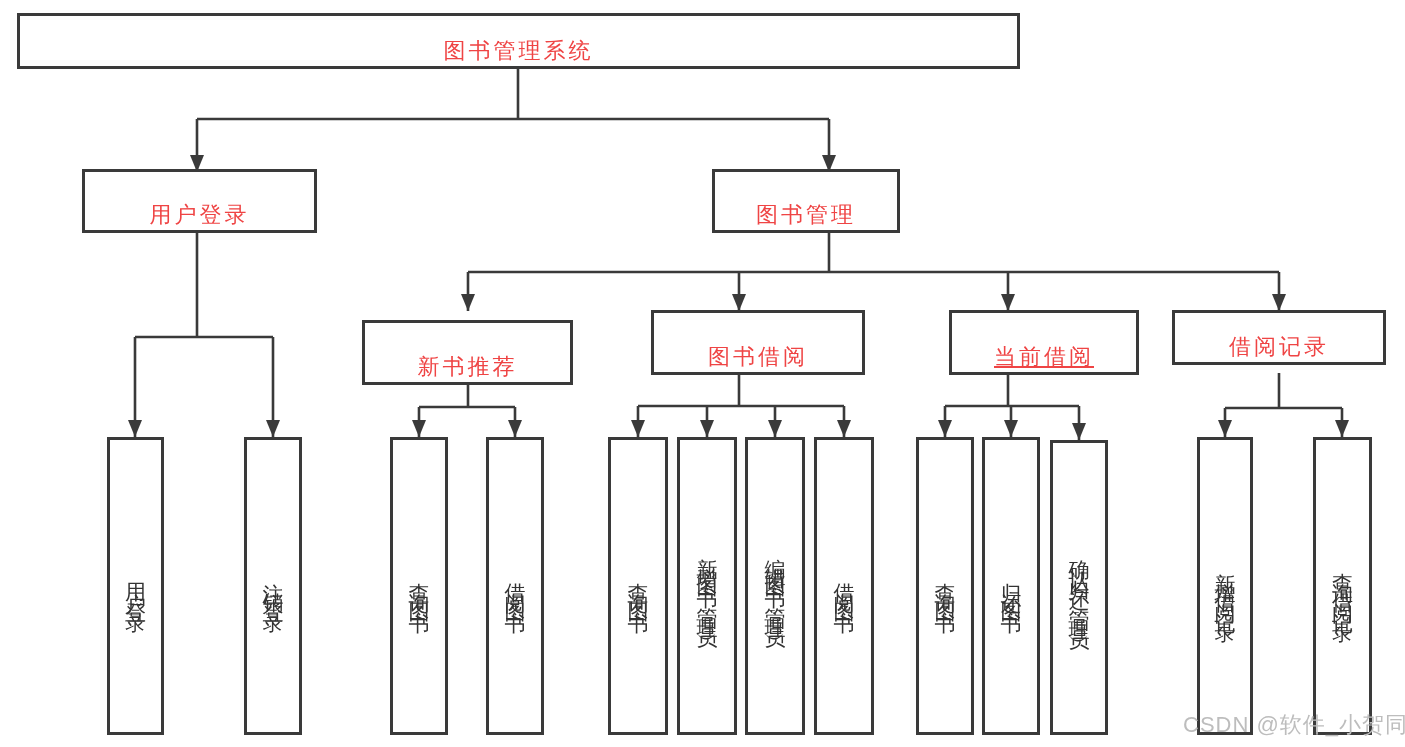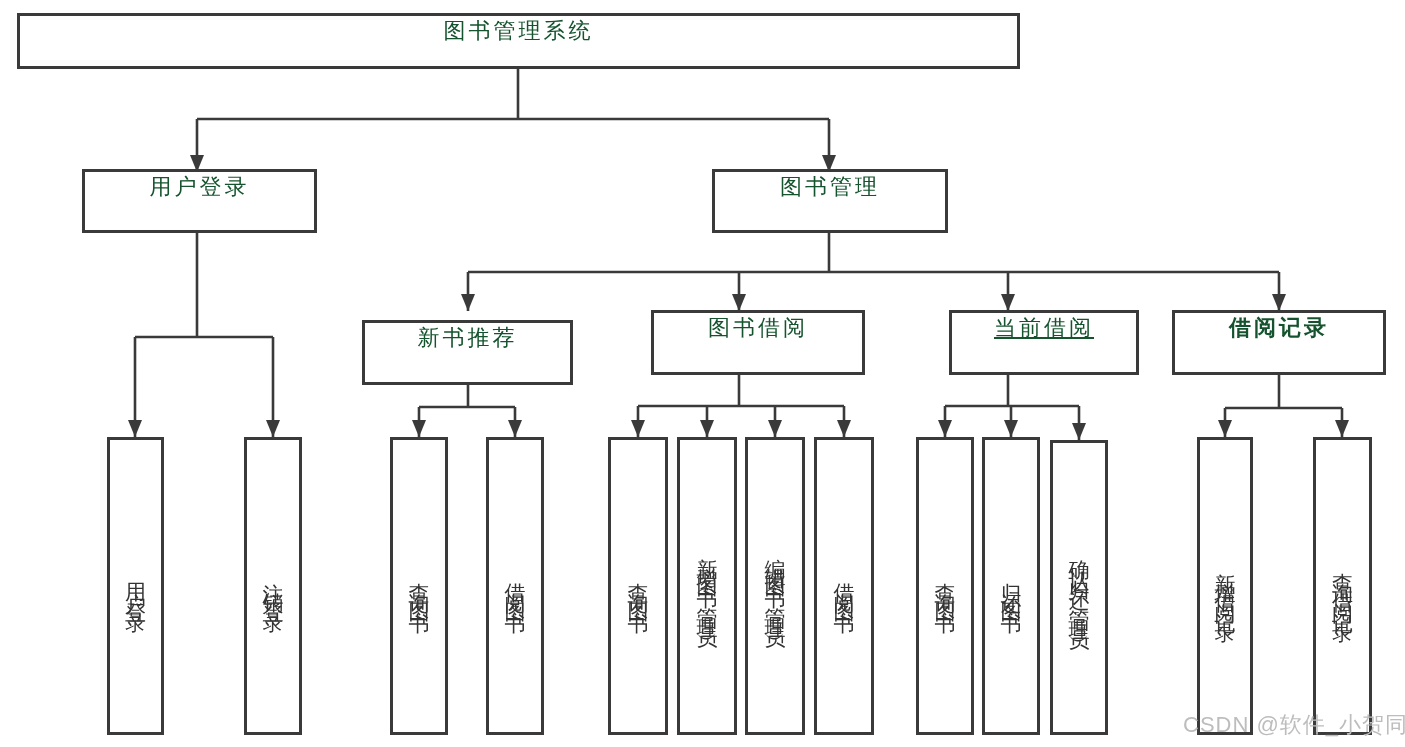--- a/index.html
+++ b/index.html
@@ -16,26 +16,26 @@
     left: 0; top: 0;
     width: 1405px; height: 747px;
     z-index: 1;
   }
   .hbox {
     position: absolute;
     background: #ffffff;
     border: 3px solid #3a3a3a;
     box-sizing: border-box;
     display: flex;
-    align-items: flex-start;
+    align-items: flex-end;
     justify-content: center;
     z-index: 2;
     font-size: 22px;
     letter-spacing: 3px;
-    color: #14532d;
+    color: #ef4444;
   }
   .vbox {
     position: absolute;
     background: #ffffff;
     border: 3px solid #3a3a3a;
     box-sizing: border-box;
     display: flex;
     align-items: center;
     justify-content: center;
     z-index: 2;
@@ -104,34 +104,34 @@
     </g>
   </svg>
 
   <div class="hbox" style="left:17px; top:13px; width:1003px; height:56px;">
     <span>图书管理系统</span>
   </div>
 
   <div class="hbox" style="left:82px; top:169px; width:235px; height:64px;">
     <span>用户登录</span>
   </div>
-  <div class="hbox" style="left:712px; top:169px; width:236px; height:64px;">
+  <div class="hbox" style="left:712px; top:169px; width:188px; height:64px;">
     <span>图书管理</span>
   </div>
 
   <div class="hbox" style="left:362px; top:320px; width:211px; height:65px;">
     <span>新书推荐</span>
   </div>
   <div class="hbox" style="left:632px; top:310px; width:214px; height:65px;margin-left:19px;">
     <span>图书借阅</span>
   </div>
   <div class="hbox" style="left:949px; top:310px; width:190px; height:65px;text-decoration:underline;">
     <span>当前借阅</span>
   </div>
-  <div class="hbox" style="left:1172px; top:310px; width:214px; height:65px;font-weight:bold;">
+  <div class="hbox" style="left:1172px; top:310px; width:214px; height:55px;">
     <span>借阅记录</span>
   </div>
 
   <div class="vbox" style="left:107px; top:437px; width:57px; height:298px;">
     <span>用户登录</span>
   </div>
   <div class="vbox" style="left:244px; top:437px; width:58px; height:298px;">
     <span>注销登录</span>
   </div>
 

